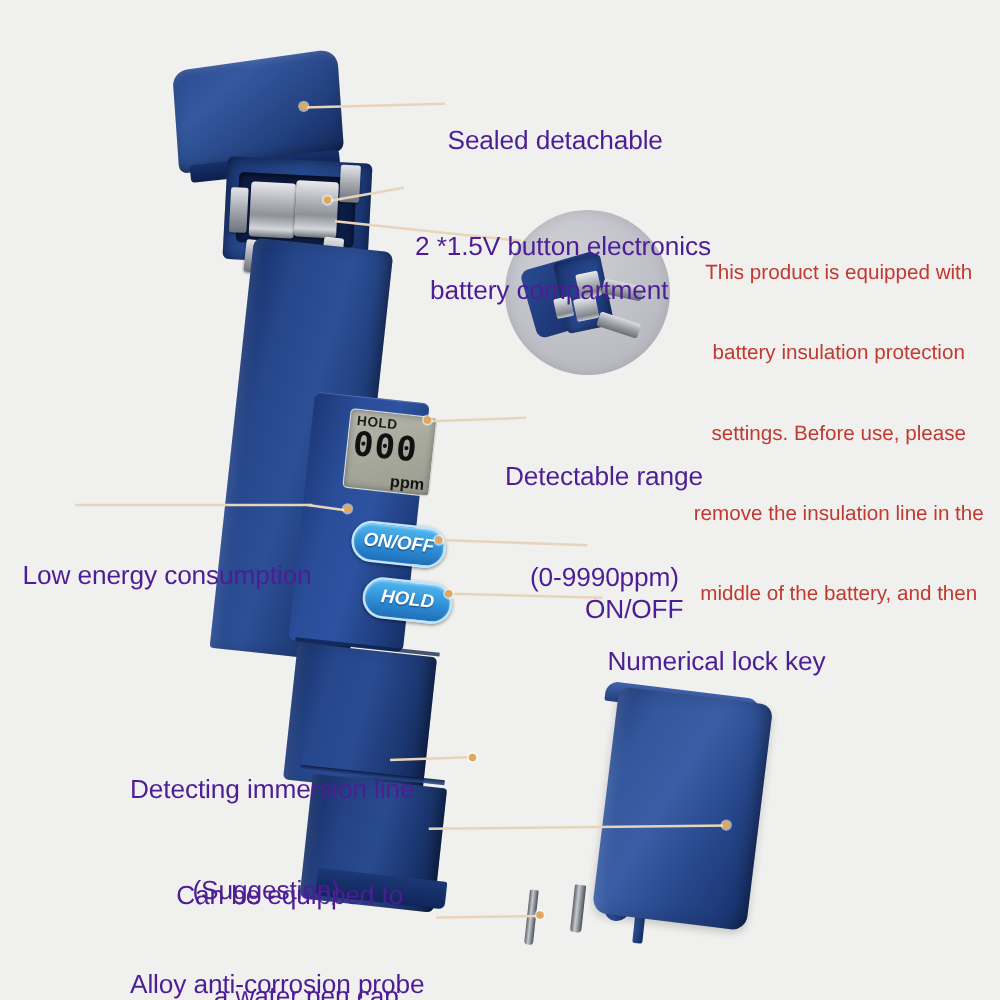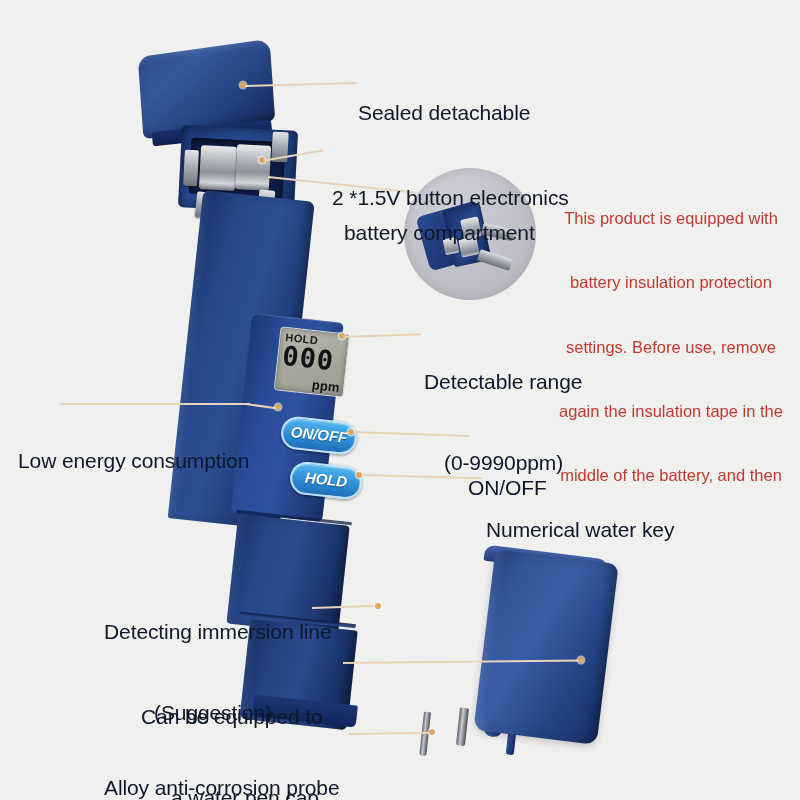--- a/index.html
+++ b/index.html
@@ -15,21 +15,21 @@
     overflow: hidden;
     font-family: "Liberation Sans", sans-serif;
     color: #1a1a1a;
   }
 
   
   .anno {
     position: absolute;
     font-size: 21px;
     line-height: 1.30;
-    color: #0f172a;
+    color: #4c1d95;
     white-space: pre;
     letter-spacing: -0.1px;
   }
   .anno.left   { text-align: left; }
 
   .warn {
     position: absolute;
     font-size: 16.5px;
     line-height: 1.30;
     color: #c2392f;
@@ -427,40 +427,40 @@
     <div style="margin-left:-14px;margin-top:39px;">battery compartment</div>
   </div>
 
   <div class="anno left" style="left:332px; top:129px;text-align:right;">
     <div>2 *1.5V button electronics</div>
   </div>
 
   <div class="warn" style="left:546px; top:165px; width:250px;">
     <div>This product is equipped with</div>
     <div>battery insulation protection</div>
-    <div>settings. Before use, remove</div>
-    <div>again the insulation tape in the</div>
+    <div>settings. Before use, please</div>
+    <div>remove the insulation line in the</div>
     <div>middle of the battery, and then</div>
   </div>
 
-  <div class="anno left" style="left:424px; top:313px;">
+  <div class="anno left" style="left:404px; top:313px;">
     <div>Detectable range</div>
     <div style="margin-left:20px;">(0-9990ppm)</div>
   </div>
 
   <div class="anno left" style="left:18px; top:392px;">
     <div>Low energy consumption</div>
   </div>
 
   <div class="anno left" style="left:468px; top:419px;">
     <div>ON/OFF</div>
   </div>
 
   <div class="anno left" style="left:486px; top:461px;">
-    <div>Numerical water key</div>
+    <div>Numerical lock key</div>
   </div>
 
   <div class="anno left" style="left:104px; top:563px;">
     <div>Detecting immersion line</div>
     <div style="margin-left:50px;">(Suggestion)</div>
   </div>
 
   <div class="anno left" style="left:141px; top:648px;">
     <div>Can be equipped to</div>
     <div style="margin-left:30px;">a water pen cap</div>

